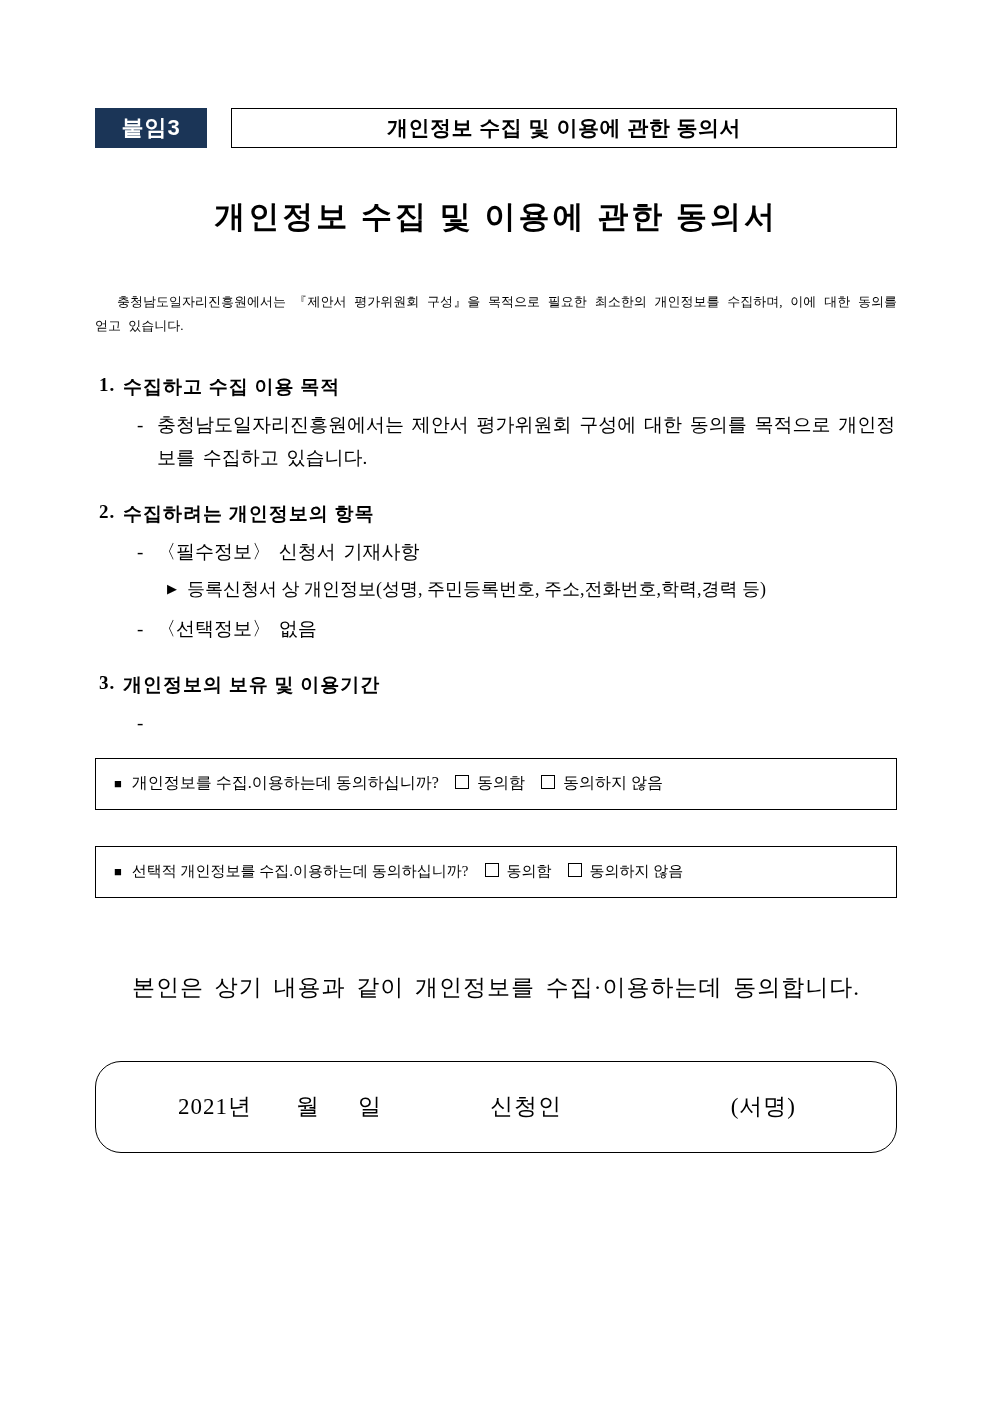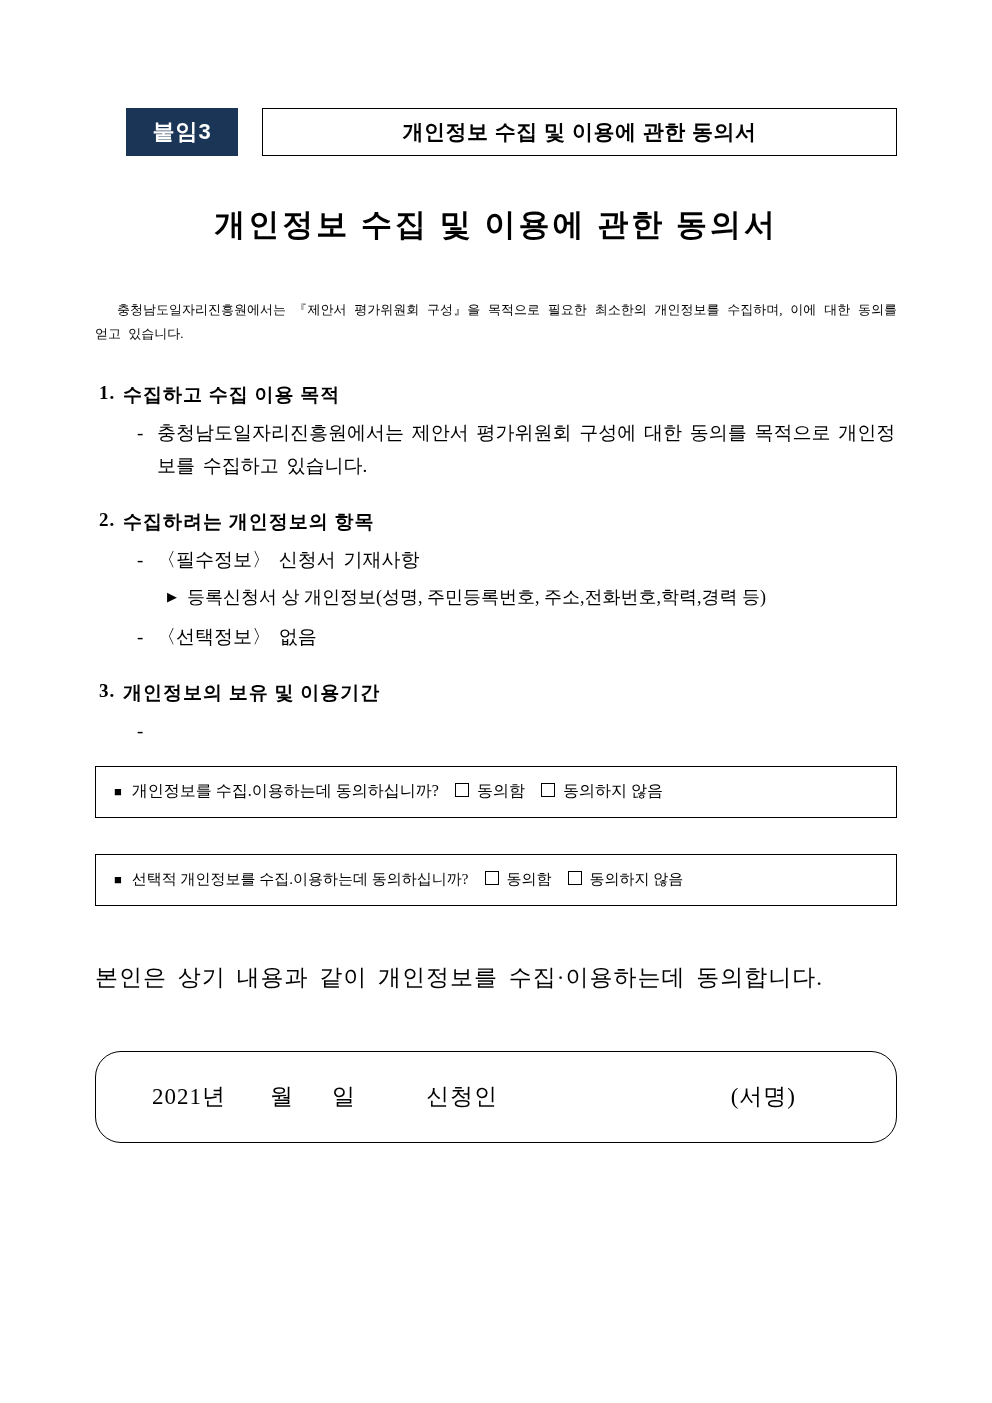--- a/index.html
+++ b/index.html
@@ -19,22 +19,21 @@
     width: 992px;
     height: 1403px;
     box-sizing: border-box;
     padding: 108px 95px 0 95px;
   }
 
   
   .header-row {
     display: flex;
     align-items: stretch;
-    height: 48px;
-    margin-left: 31px;
+    height: 40px;
   }
   .attach-badge {
     width: 112px;
     background: #1b3557;
     color: #ffffff;
     font-family: "Liberation Sans", sans-serif;
     font-weight: bold;
     font-size: 22px;
     letter-spacing: 1px;
     display: flex;
@@ -145,43 +144,44 @@
     display: inline-block;
     width: 12px;
     height: 12px;
     border: 1.2px solid #000;
     margin-right: 8px;
     vertical-align: -1px;
   }
 
   
   .agree {
-    margin-top: 56px;
+    margin-top: 74px;
     font-size: 23px;
     letter-spacing: 1px;
     word-spacing: 4px;
-    text-align: left;
+    text-align: center;
   }
 
   
   .sign-box {
     margin-top: 58px;
     height: 92px;
     border: 1.5px solid #000000;
     border-radius: 26px;
     box-sizing: border-box;
     display: flex;
     align-items: center;
     font-size: 23px;
     letter-spacing: 1px;
+    padding-left: 26px;
   }
   .sign-box .date { margin-left: 56px; }
   .sign-box .mon { margin-left: 44px; }
   .sign-box .day { margin-left: 38px; }
-  .sign-box .applicant { margin-left: 70px; font-family: Liberation Serif, serif; }
+  .sign-box .applicant { margin-left: 108px; font-family: Liberation Serif, serif; }
   .sign-box .sig { margin-left: auto; margin-right: 100px; }
 </style>
 </head>
 <body>
 
 <div class="page">
 
   <div class="header-row">
     <div class="attach-badge">붙임3</div>
     <div class="header-title-box">개인정보 수집 및 이용에 관한 동의서</div>

